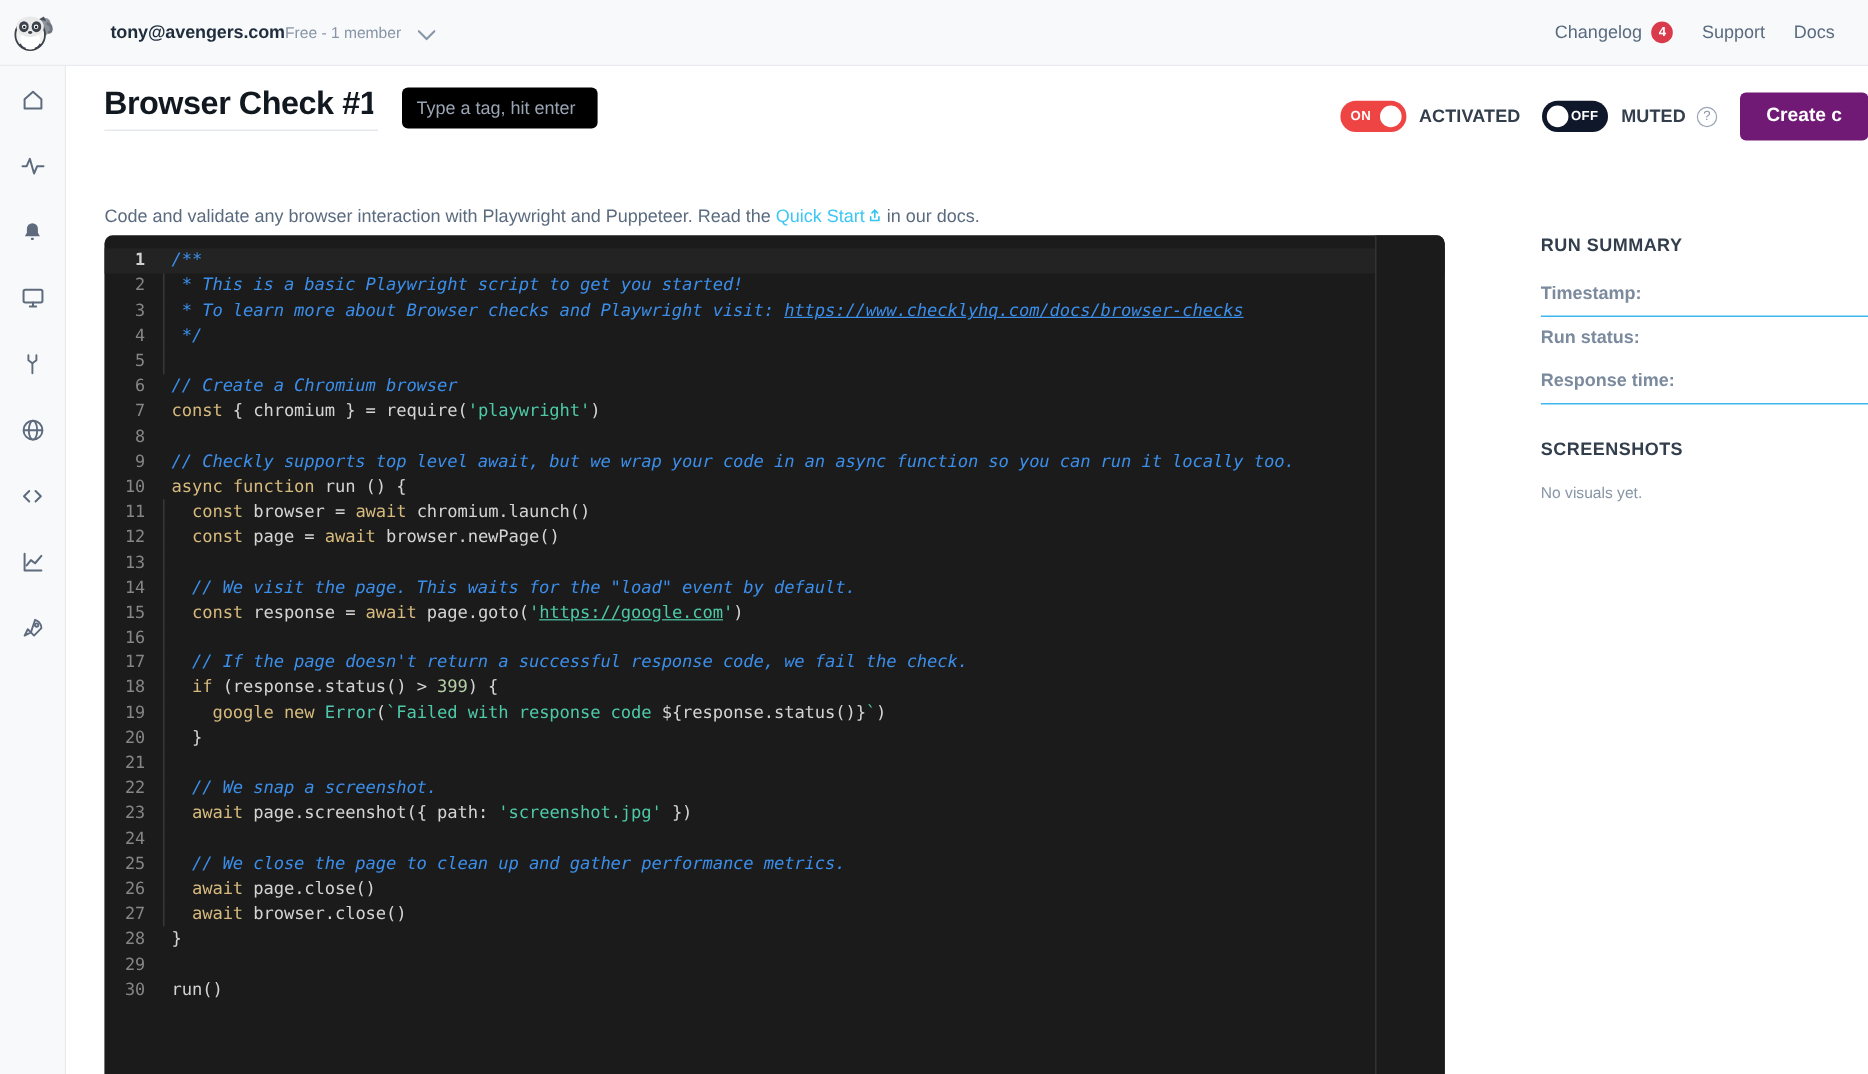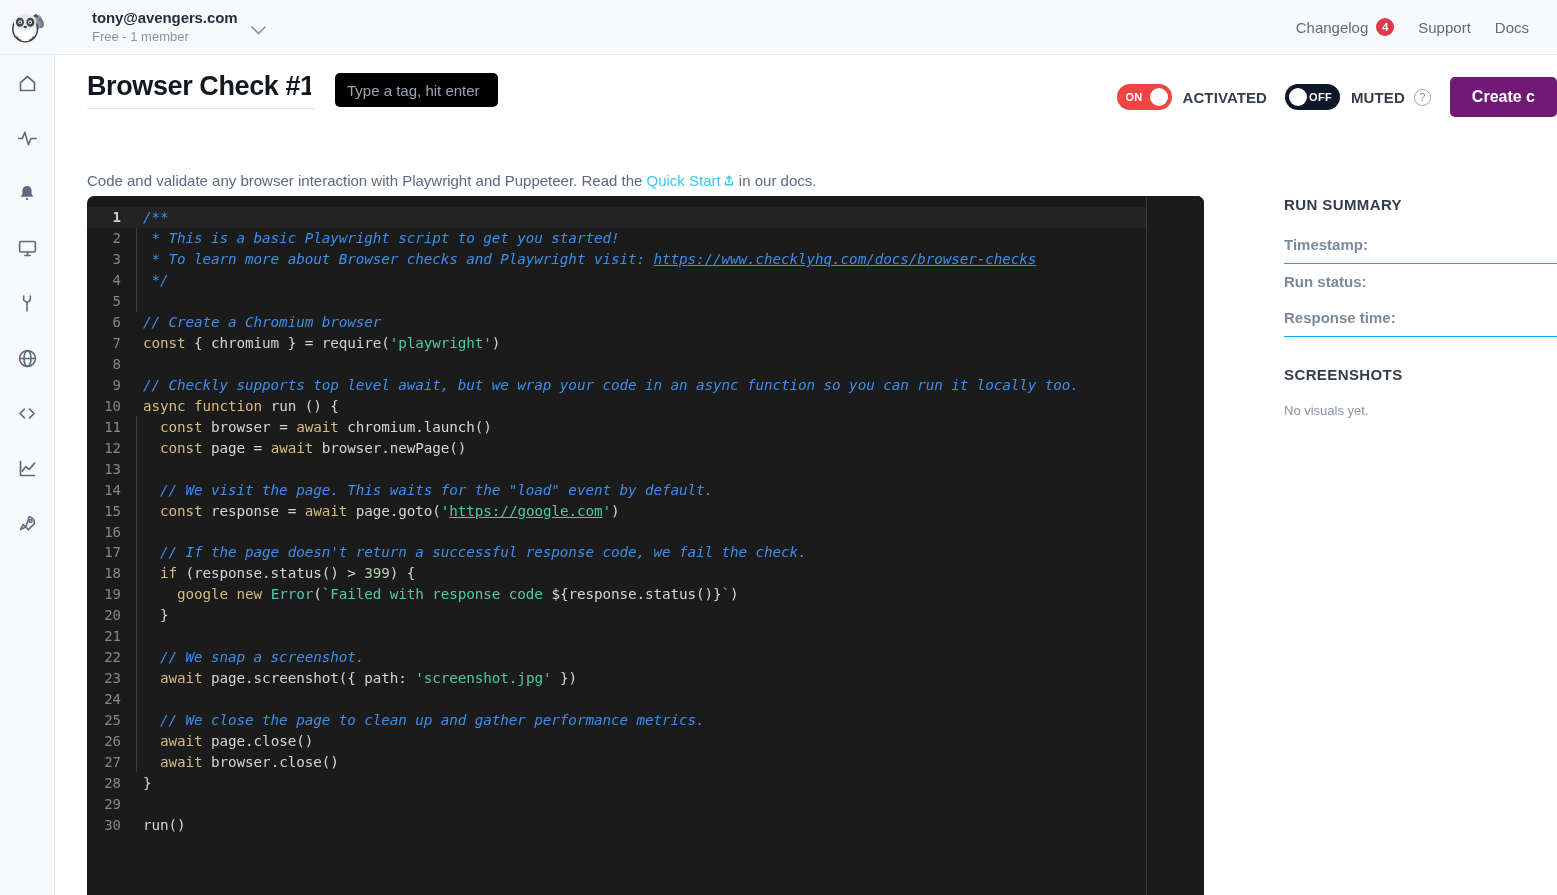--- a/index.html
+++ b/index.html
@@ -16,21 +16,21 @@
     position: absolute; top: 0; left: 0;
     width: 1557px; height: 55px;
     background: #f8f9fb;
     border-bottom: 1px solid #e8eaee;
     display: flex; align-items: center;
   }
   #logo-wrap { width: 55px; height: 55px; display: flex; align-items: center; justify-content: center; }
   #logo { width: 38px; height: 38px; display:block; }
 
   #account { margin-left: 37px; display: flex; align-items: center; }
-  #account-text { display: flex; flex-direction: column; justify-content: flex-start; }
+  #account-text { display: flex; flex-direction: row; justify-content: flex-start; }
   #account-email { font-size: 15px; font-weight: bold; color: #1f2d3d; line-height: 19px; letter-spacing: -0.1px; }
   #account-plan { font-size: 13px; color: #8795a6; line-height: 18px; margin-top: 1px; }
   #account-caret { margin-left: 14px; margin-top: 6px; color: #8795a6; }
 
   #topnav { margin-left: auto; display: flex; align-items: center; gap: 24px; padding-right: 28px; }
   .topnav-link { font-size: 15px; color: #5b6b7f; text-decoration: none; display: flex; align-items: center; gap: 8px; cursor: pointer; }
   #changelog-badge {
     background: #d93b4b; color: #fff; font-size: 11px; font-weight: bold;
     border-radius: 50%; width: 18px; height: 18px;
     display: inline-flex; align-items: center; justify-content: center;

